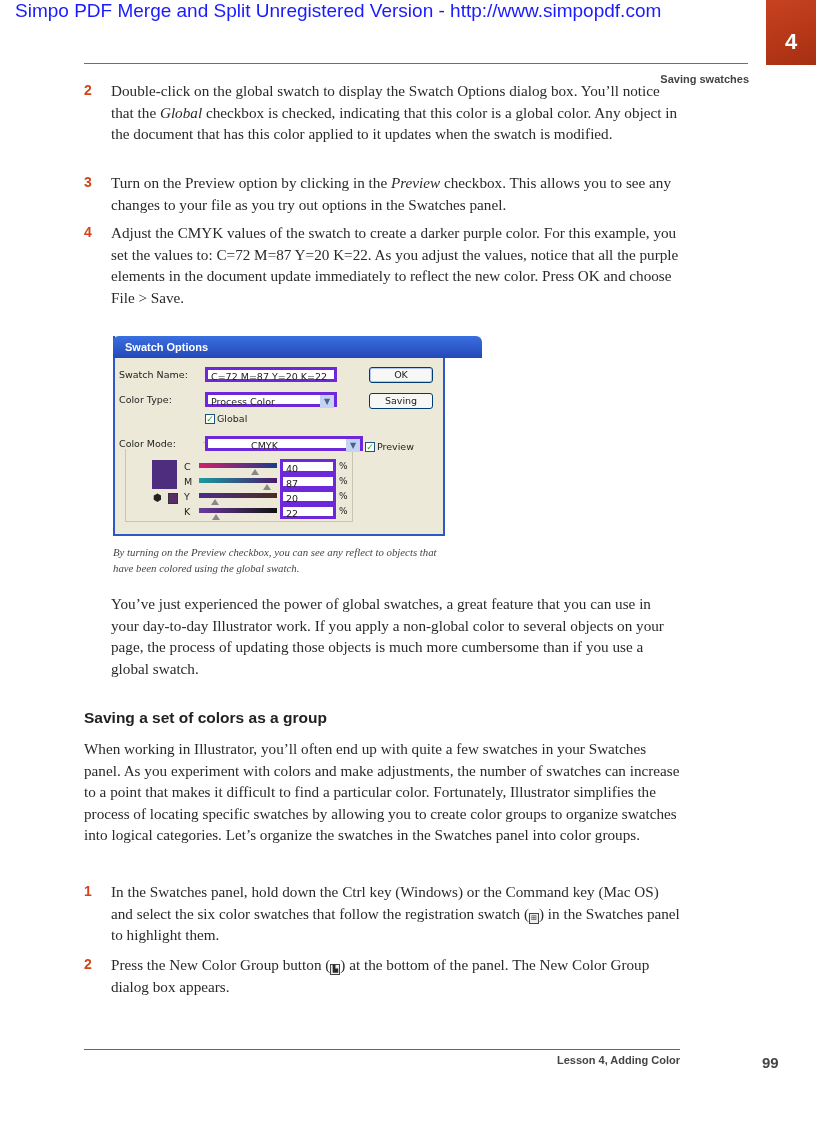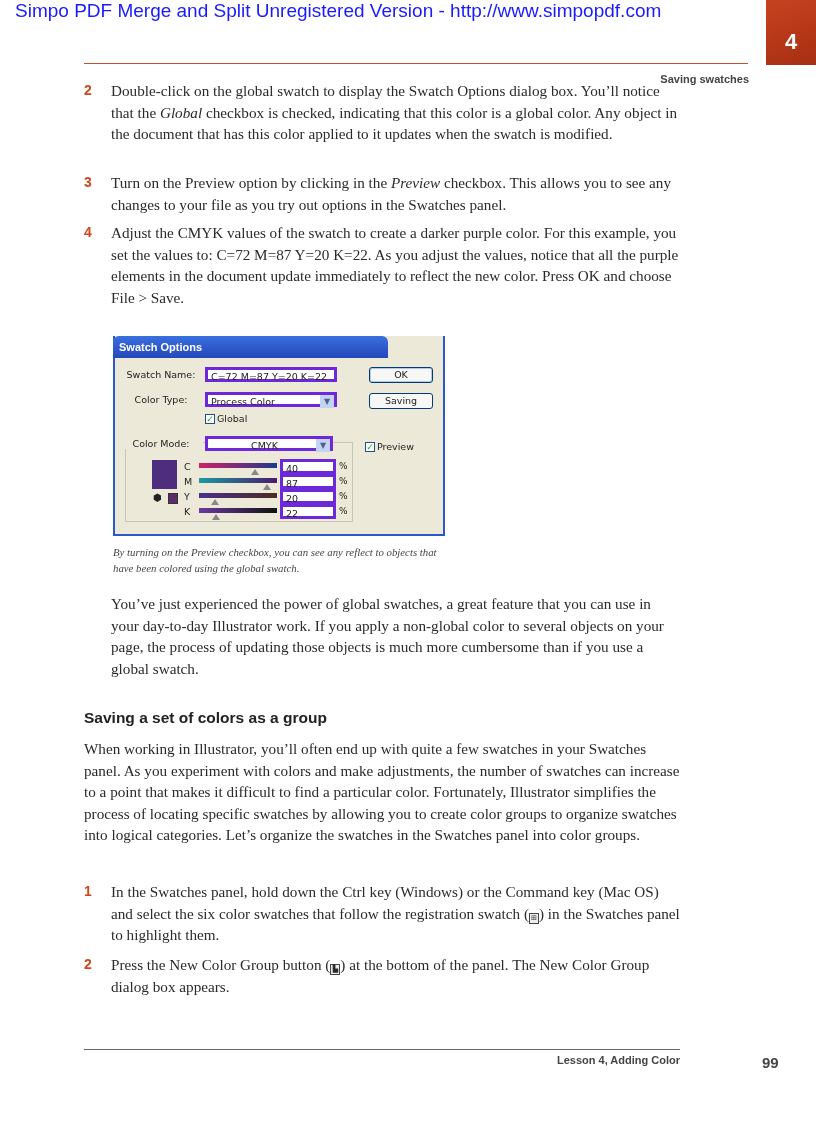--- a/index.html
+++ b/index.html
@@ -20,25 +20,25 @@
   .step .txt { margin-left:27px; }
   .para { position:absolute; font-size:15.2px; line-height:21.6px; }
   .heading { position:absolute; left:84px; top:709px; font-family:"Liberation Sans", sans-serif;
              font-weight:bold; font-size:15.5px; color:#222; }
   i { font-style:italic; }
 
   
   .dialog { position:absolute; left:113px; top:336px; width:332px; height:200px;
             background:#ece9d8; border:2px solid #2d58c8; border-top:none; box-sizing:border-box;
             font-family:"DejaVu Sans", sans-serif; font-size:9.5px; color:#222; }
-  .dialog-title { position:absolute; left:-2px; top:0; width:275px; height:22px;
+  .dialog-title { position:absolute; left:-2px; top:0; width:369px; height:22px;
                   background:linear-gradient(180deg,#3a6fe0,#2448b8); color:#fff; font-weight:bold;
-                  font-family:"Liberation Sans", sans-serif; font-size:11px; line-height:22px; padding-left:6px;
+                  font-family:"Liberation Sans", sans-serif; font-size:11px; line-height:22px; padding-left:12px;
                   box-sizing:border-box; border-radius:6px 6px 0 0; }
-  .lbl { position:absolute; text-align:center; }
+  .lbl { position:absolute; text-align:left; }
   .field { position:absolute; background:#fff; border:3px solid #6d28d9; height:15px; box-sizing:border-box;
            line-height:13px; padding-left:3px; font-size:9.5px; }
   .select-arrow { position:absolute; right:0; top:0; width:14px; height:13px; background:#c3d3f5;
                   color:#4d6185; font-size:8px; text-align:center; line-height:13px; }
   .btn { position:absolute; width:64px; height:16px; background:#f7f7f5; border:1px solid #003c74;
          border-radius:3px; text-align:center; line-height:14px; box-sizing:border-box; font-size:9.5px; }
   .btn.ok { box-shadow: inset 0 0 0 1px #b2c8f0; }
   .chk { position:absolute; display:flex; align-items:center; gap:2px; }
   .chkbox { width:10px; height:10px; border:1px solid #1c5180; background:#fff; font-size:9px; line-height:9px;
             color:#21a121; text-align:center; box-sizing:border-box; }
@@ -90,21 +90,21 @@
   <div class="field" style="left:90px; top:56px; width:132px;"><span>Process Color</span><span class="select-arrow">▼</span></div>
   <div class="chk" style="left:90px; top:77px;">
       <span class="chkbox">✓</span>
       <span>Global</span>
     </div>
   <div class="btn ok" style="left:254px; top:31px;">OK</div>
   <div class="btn" style="left:254px; top:57px;">Saving</div>
 
   <div class="group"></div>
   <div class="lbl" style="left:4px; top:102px; width:84px; background:#ece9d8;">Color Mode:</div>
-  <div class="field" style="left:90px; top:100px; width:128px;padding-left:43px;"><span>CMYK</span><span class="select-arrow">▼</span></div>
+  <div class="field" style="left:90px; top:100px; width:158px;padding-left:43px;"><span>CMYK</span><span class="select-arrow">▼</span></div>
   <div class="chk" style="left:250px; top:105px;">
       <span class="chkbox">✓</span>
       <span>Preview</span>
     </div>
 
   <div class="swatch-big"></div>
   <div class="cube">⬢</div>
   <div class="swatch-small"></div>
 
   <div id="channels">

